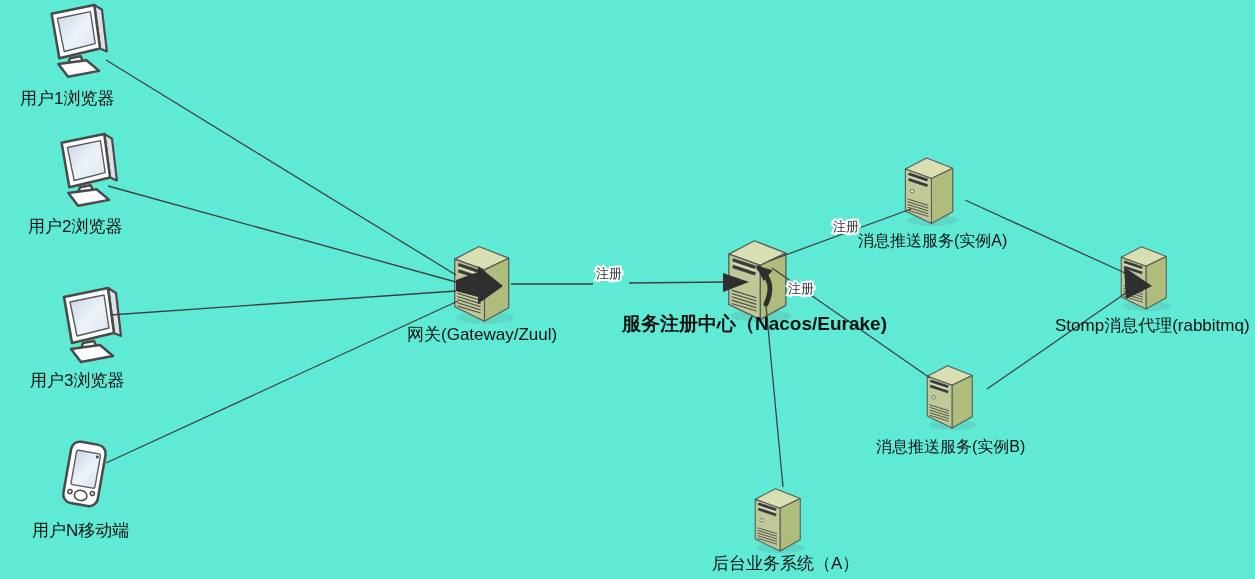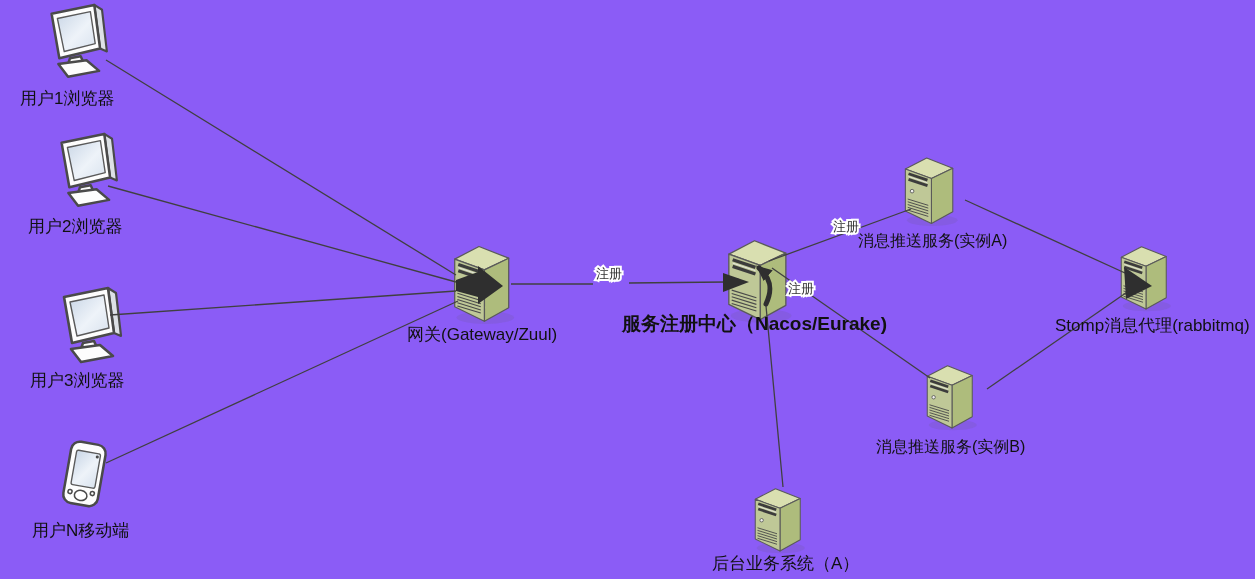--- a/index.html
+++ b/index.html
@@ -1,19 +1,19 @@
 <!DOCTYPE html>
 <html style="--c-server_top: #d9dfb0; --c-server_side: #aebc7c; --c-server_front: #bfc897; --c-outline: #5a5a5a; --c-edge: #404040; --c-arrow: #2f2f2f; --c-text: #111111; --c-text_secondary: #333333;"><head>
 <meta charset="utf-8">
 <style>
   html,body{margin:0;padding:0;background:#ffffff;}
   .canvas{
     position:relative;
     width:1255px;height:579px;
-    background:#8b5cf6;
+    background:#5eead4;
     font-family:"Liberation Sans", sans-serif;
     overflow:hidden;
   }
   svg{display:block;}
   .edge{stroke:var(--c-edge,#404040);stroke-width:1.3;fill:none;}
   .edge-thick{stroke:var(--c-arrow,#2f2f2f);stroke-width:5;fill:none;stroke-linecap:round;}
   .arrow{fill:var(--c-arrow,#2f2f2f);stroke:none;}
   .f-top{fill:var(--c-server_top,#d9dfb0);stroke:var(--c-outline,#5a5a5a);stroke-width:1.4;stroke-linejoin:round;}
   .f-side{fill:var(--c-server_side,#aebc7c);stroke:var(--c-outline,#5a5a5a);stroke-width:1.4;stroke-linejoin:round;}
   .f-front{fill:var(--c-server_front,#bfc897);stroke:var(--c-outline,#5a5a5a);stroke-width:1.4;stroke-linejoin:round;}

